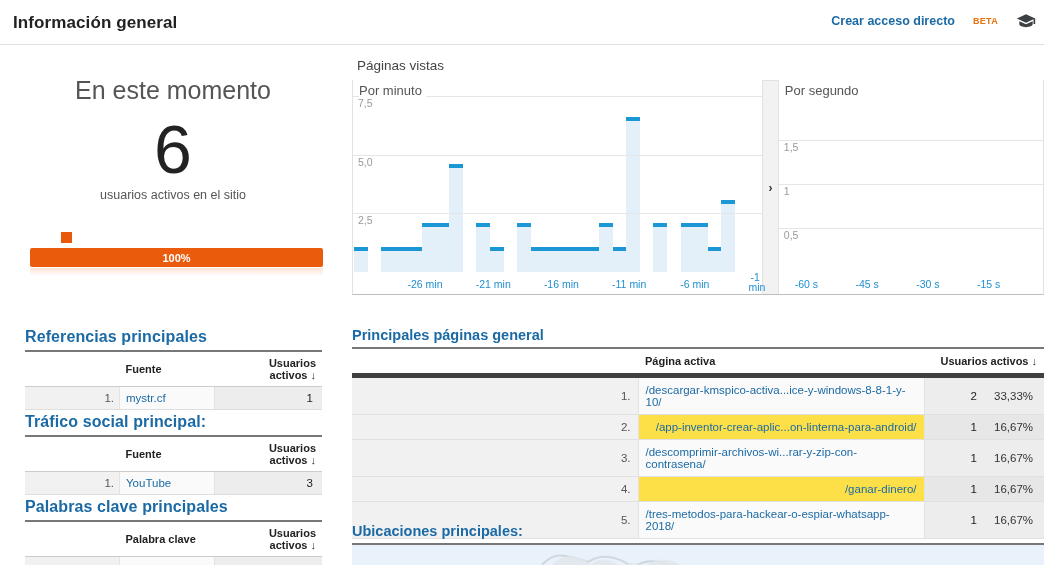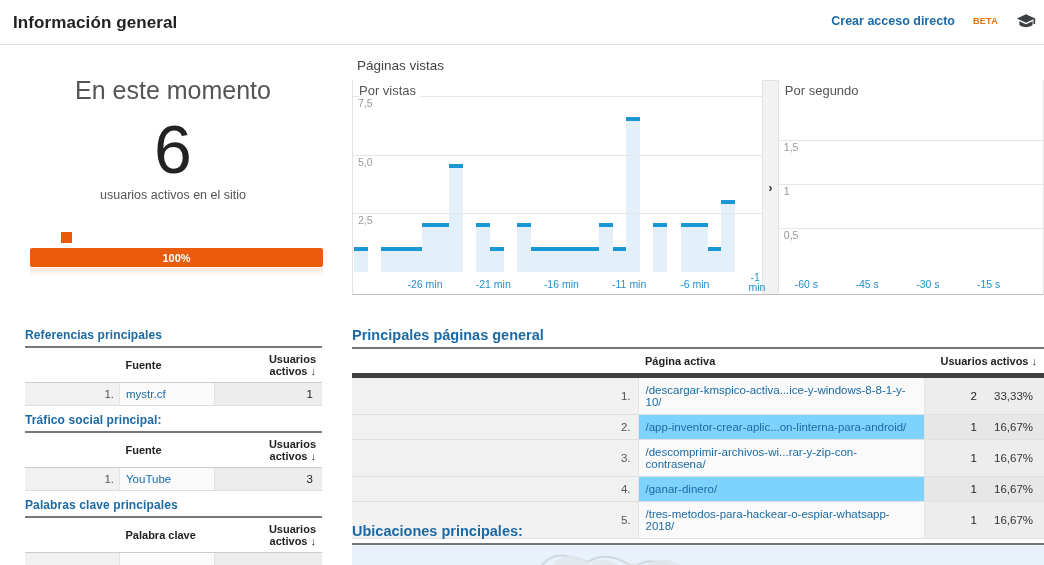--- a/index.html
+++ b/index.html
@@ -72,21 +72,21 @@
   }
   #device-bar-value { font-size: 11px; font-weight: bold; color: #fff; }
   #device-bar-ghost {
     position: absolute; left: 30px; top: 222px; width: 293px; height: 8px;
     background: linear-gradient(to bottom, #fde3d4, #ffffff);
     border-radius: 0 0 2px 2px;
   }
 
   
   .panel-title {
-    font-size: 12px; font-weight: bold; color: #1b6aa5;
+    font-size: 16px; font-weight: bold; color: #1b6aa5;
     padding-bottom: 4px; letter-spacing: .1px;
   }
   .mini-table {
     width: 297px; border-collapse: collapse; font-size: 11.5px;
     border-top: 2px solid #777; table-layout: fixed;
   }
   .mini-table th {
     font-size: 11px; font-weight: bold; color: #222; text-align: left;
     padding: 5px 6px; border-bottom: 1px solid #ccc; background: #fff;
   }
@@ -188,21 +188,21 @@
   #pages-table td.path { background: #fafafa; }
   #pages-table td.path a { color: #1b6aa5; text-decoration: none; cursor: pointer; }
   #pages-table td.users {
     width: 30px; text-align: right; background: #ededed; color: #222;
     border-left: 1px solid #e3e3e3;
   }
   #pages-table td.pct {
     width: 62px; text-align: left; background: #ededed; color: #333;
     padding-left: 10px;
   }
-  #pages-table tr.alt td.path { background: #7dd3fc; }
+  #pages-table tr.alt td.path { background: #fde047; text-align: right; }
   #pages-table tr.alt td.users, #pages-table tr.alt td.pct { background: #e7e7e7; }
 
   #locations-panel { position: absolute; left: 352px; top: 523px; width: 692px; }
   #locations-title { font-size: 14.5px; font-weight: bold; color: #1b6aa5; padding-bottom: 4px; }
   #locations-map {
     width: 692px; height: 30px; border-top: 2px solid #777;
     background: #e9f2fb; position: relative; overflow: hidden;
   }
   #map-svg { position: absolute; left: 170px; top: -8px; }
 </style>
@@ -299,21 +299,21 @@
       </tbody>
     </table>
   </div>
 </div>
 
 <div id="charts-region">
   <div id="chart-title">Páginas vistas</div>
   <div id="charts-row">
 
     <div class="chart-box" id="chart-minute">
-      <div class="chart-sublabel">Por vistas</div>
+      <div class="chart-sublabel">Por minuto</div>
       <div class="plot" id="plot-minute">
         <div class="bars" id="bars-minute">
             <div class="bar" style="flex: 1 1 0px;">
               <div class="bar-fill" style="height:13.333333333333334%"></div>
               <div class="bar-cap" style="bottom:calc(13.333333333333334% - 2px)"></div>
             </div>
             <div class="bar" style="flex: 1 1 0px;"></div>
             <div class="bar" style="flex: 1 1 0px;">
               <div class="bar-fill" style="height:13.333333333333334%"></div>
               <div class="bar-cap" style="bottom:calc(13.333333333333334% - 2px)"></div>

